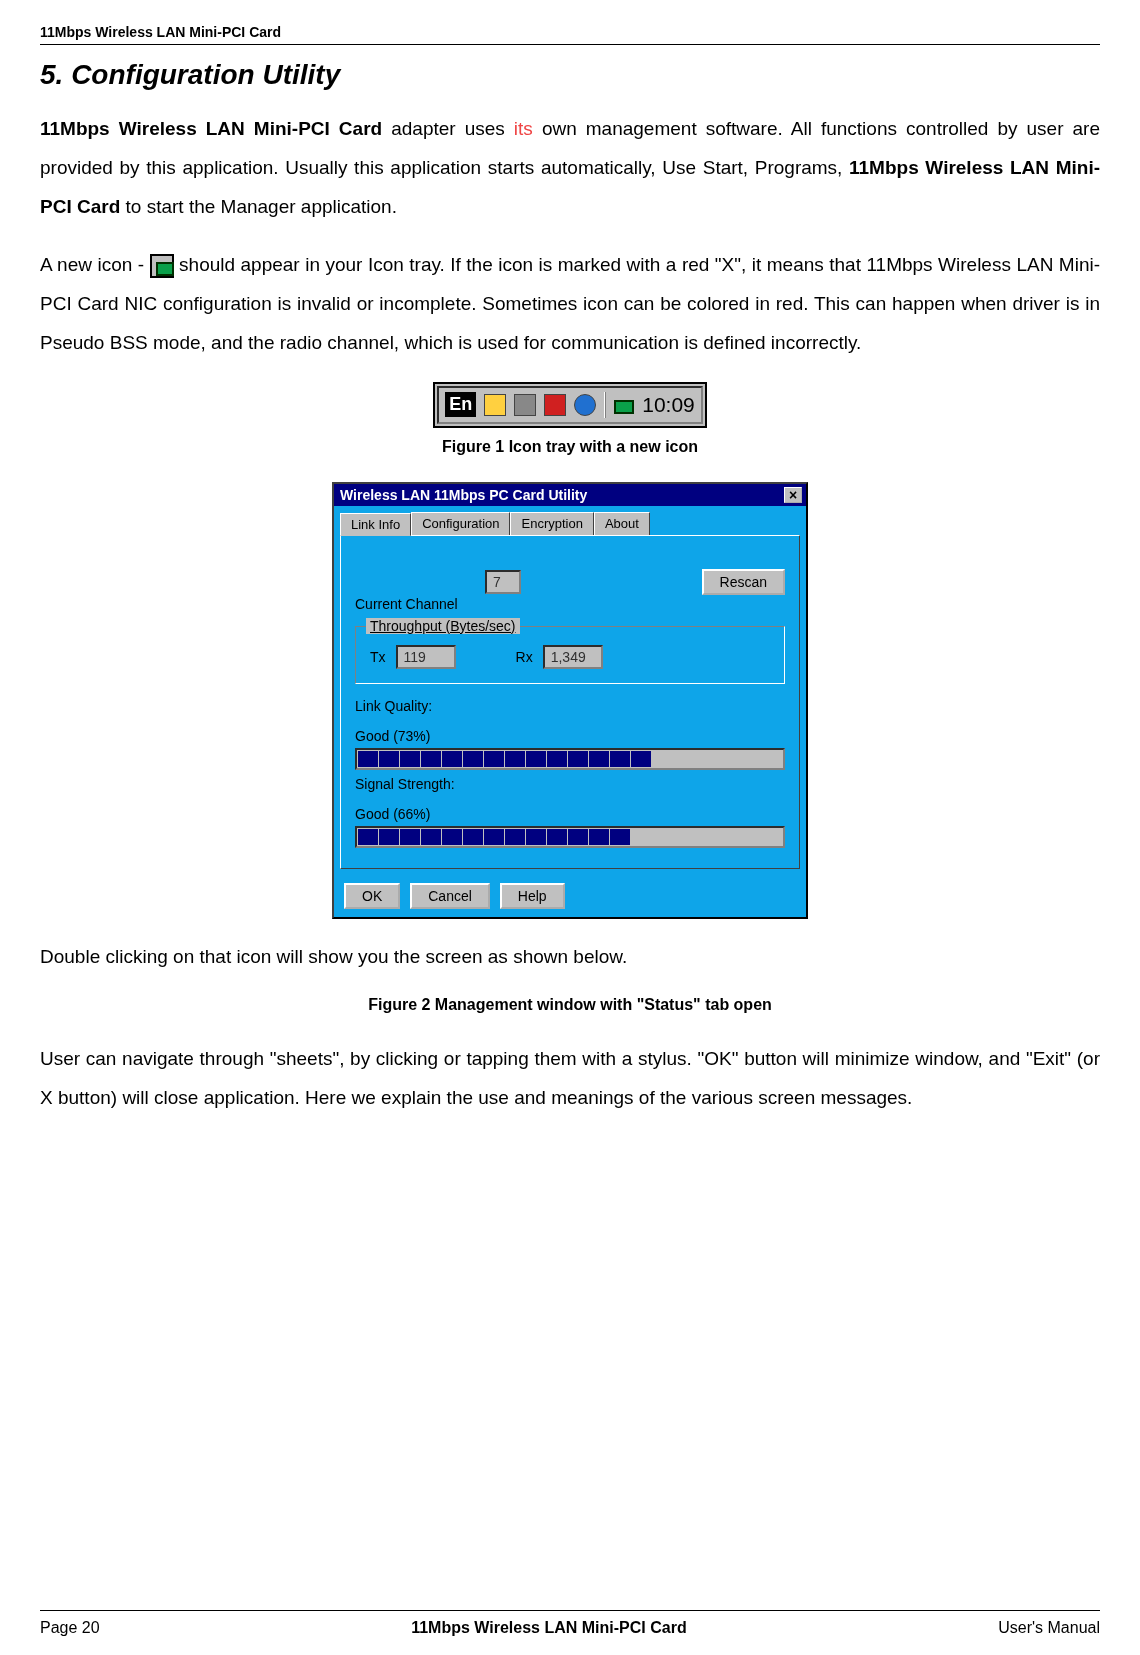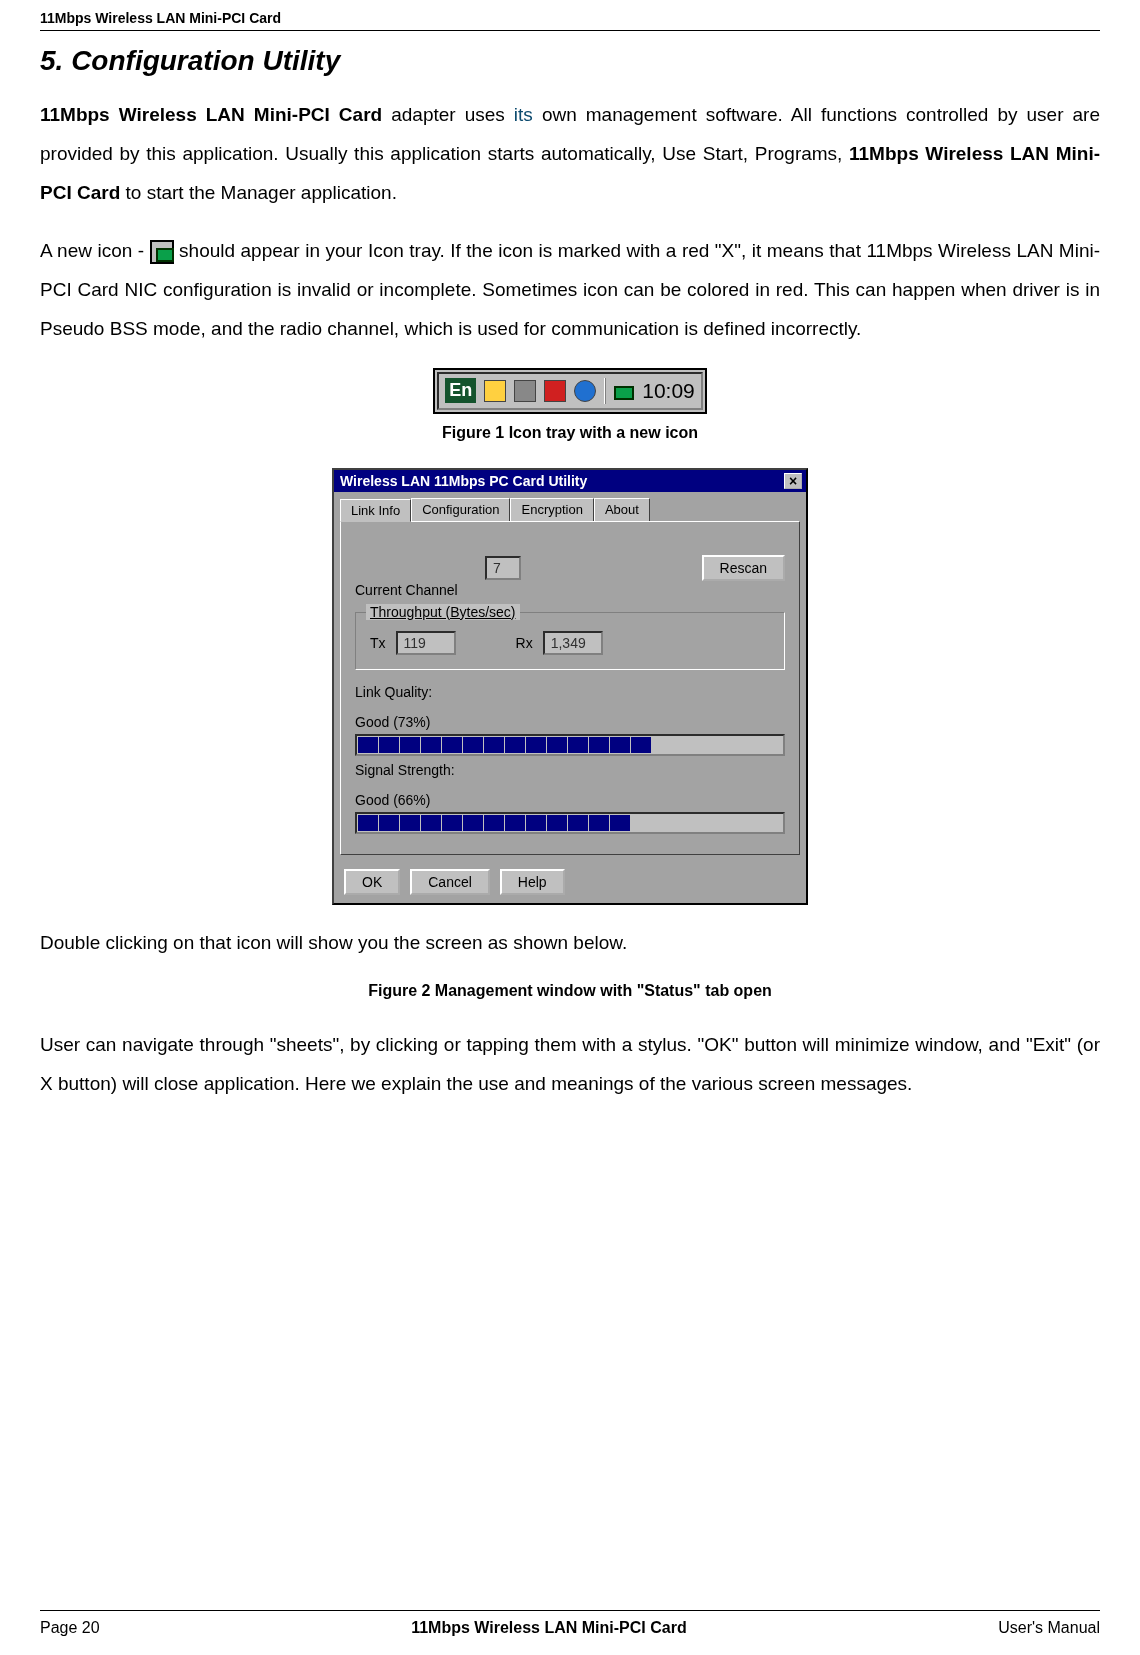--- a/index.html
+++ b/index.html
@@ -7,28 +7,28 @@
     margin: 0;
     padding: 0;
     font-family: Arial, Helvetica, sans-serif;
     background: #fff;
     color: #000;
     width: 1140px;
   }
   .page {
     width: 1140px;
     min-height: 1655px;
-    padding: 10px 40px 0 40px;
+    padding: 24px 40px 0 40px;
     position: relative;
   }
   .top-hr { border: none; border-top: 1px solid #000; margin: 4px 0; }
   .hdr-small { font-size: 14px; font-weight: bold; margin-bottom: 2px; }
   h1.title { font-size: 28px; font-style: italic; font-weight: bold; margin: 14px 0 18px 0; }
   .body-text { font-size: 19px; line-height: 2.05; text-align: justify; }
-  .red { color: #0c4a6e; }
+  .red { color: #ef4444; }
   .bold { font-weight: bold; }
   .fig-caption { font-weight: bold; font-size: 16px; text-align: center; margin: 10px 0 26px 0; }
   .center { text-align: center; }
 
   
   .tray-icon {
     display: inline-block;
     width: 24px; height: 24px;
     border: 2px solid #000;
     background: #bfbfbf;
@@ -49,36 +49,36 @@
   }
   .systray-inner {
     display: flex; align-items: center;
     border: 2px inset #808080;
     padding: 4px 6px;
     gap: 8px;
     font-family: Tahoma, Arial, sans-serif;
     font-size: 22px;
   }
   .ticon { display:inline-block; width:22px; height:22px; border:1px solid #444; }
-  .t-en { background:#14532d; color:#fff; border:none; font-weight:bold; font-size:18px; padding:2px 4px; }
+  .t-en { background:#000000; color:#fff; border:none; font-weight:bold; font-size:18px; padding:2px 4px; }
   .t-yellow { background:#ffd040; }
   .t-gray { background:#888; }
   .t-red { background:#d02020; }
   .t-blue { background:#2070d0; border-radius:50%; }
   .t-green { background:#0aa04a; border:2px solid #003000; width:20px; height:14px; margin-top:4px; }
   .t-sep { width:2px; height:26px; background:#808080; border-left:1px solid #fff; }
   .t-time { color:#000000; font-size:21px; }
 
   
   .wnd {
     display: inline-block;
     width: 476px;
     border: 2px solid #404040;
     border-right-color:#000; border-bottom-color:#000;
-    background: #a3a3a3;
+    background: #0ea5e9;
     font-family: Tahoma, Arial, sans-serif;
     font-size: 14px;
     text-align: left;
   }
   .titlebar {
     display:flex; justify-content:space-between; align-items:center;
     background: linear-gradient(#000080,#000080);
     color:#fff; padding:3px 4px 3px 6px; font-weight:bold; font-size:14px;
   }
   .titlebar .xclose {

